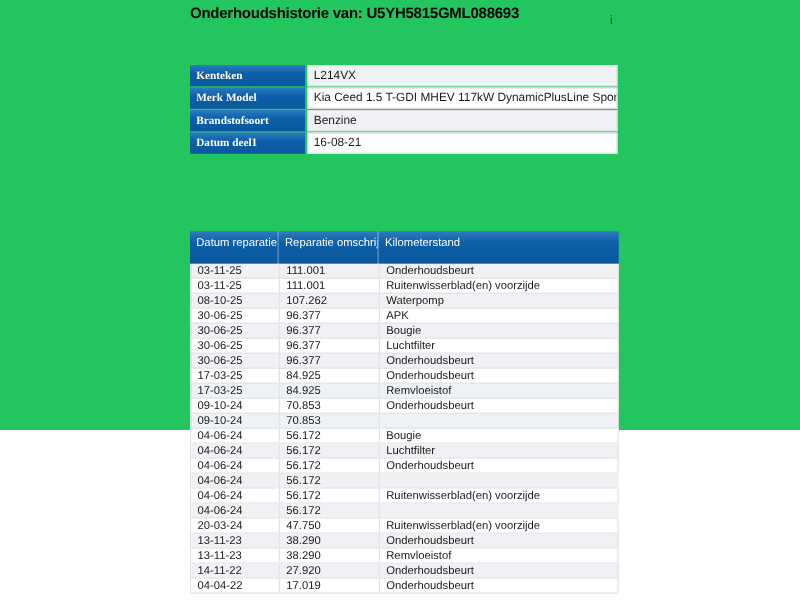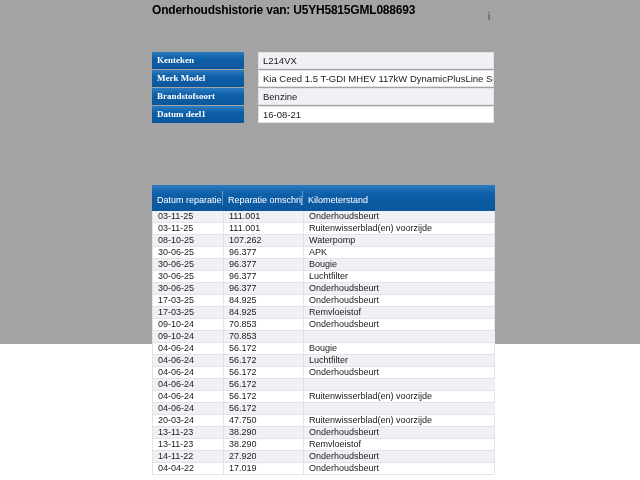--- a/index.html
+++ b/index.html
@@ -5,21 +5,21 @@
   :root {
     --header-blue: #0d5fa8;
     --header-blue-light: #2e7cc0;
     --stripe-gray: #f0f1f4;
     --row-border: #e2e3e6;
     --text: #1a1a1a;
   }
   * { margin: 0; padding: 0; box-sizing: border-box; }
   html, body { width: 640px; height: 480px; background: #ffffff; overflow: hidden; }
   body { font-family: "Liberation Sans", "DejaVu Sans", sans-serif; color: var(--text); }
-  .page { position: relative; width: 640px; height: 344px; background: #a3a3a3; }
+  .page { position: relative; width: 640px; height: 344px; background: #22c55e; }
 
   .title {
     position: absolute; left: 152px; top: 3px;
     font-size: 12px; font-weight: bold; letter-spacing: -0.2px; color: #000;
     white-space: nowrap;
   }
   .stray {
     position: absolute; left: 488px; top: 11px;
     font-size: 10px; color: #3a3a4a;
   }
@@ -28,33 +28,33 @@
   .info-table { position: absolute; left: 152px; top: 52px; width: 342px; }
   .info-row { display: flex; height: 17px; margin-bottom: 1px; }
   .info-label {
     width: 92px; flex: 0 0 92px;
     background: linear-gradient(180deg, var(--header-blue-light) 0%, var(--header-blue) 40%, #0b579c 100%);
     color: #fff; font-size: 9px; font-weight: bold;
     line-height: 17px; padding-left: 5px;
     white-space: nowrap; overflow: hidden; font-family: Liberation Serif, serif;
   }
   .info-value {
-    flex: 1; margin-left: 14px;
+    flex: 1; margin-left: 2px;
     background: #fff; border: 1px solid var(--row-border);
     font-size: 9.5px; line-height: 15px; padding-left: 4px;
     white-space: nowrap; overflow: hidden;
   }
   .info-row.odd .info-value { background: var(--stripe-gray); }
 
   
   .hist { position: absolute; left: 152px; top: 185px; width: 343px; }
   .hist-header {
     display: flex; height: 26px;
     background: linear-gradient(180deg, var(--header-blue-light) 0%, var(--header-blue) 35%, #0b579c 100%);
-    color: #fff; font-size: 9px; align-items: center;
+    color: #fff; font-size: 9px;
   }
   .hist-hcell {
     padding: 4px 0 0 5px; white-space: nowrap; overflow: hidden;
     border-right: 1px solid rgba(255,255,255,0.35);
   }
   .hist-hcell:nth-of-type(1) { width: 71px; flex: 0 0 71px; }
   .hist-hcell:nth-of-type(2) { width: 80px; flex: 0 0 80px; }
   .hist-hcell:nth-of-type(3) { flex: 1; border-right: none; }
 
   .hist-body { border-left: 1px solid var(--row-border); }

